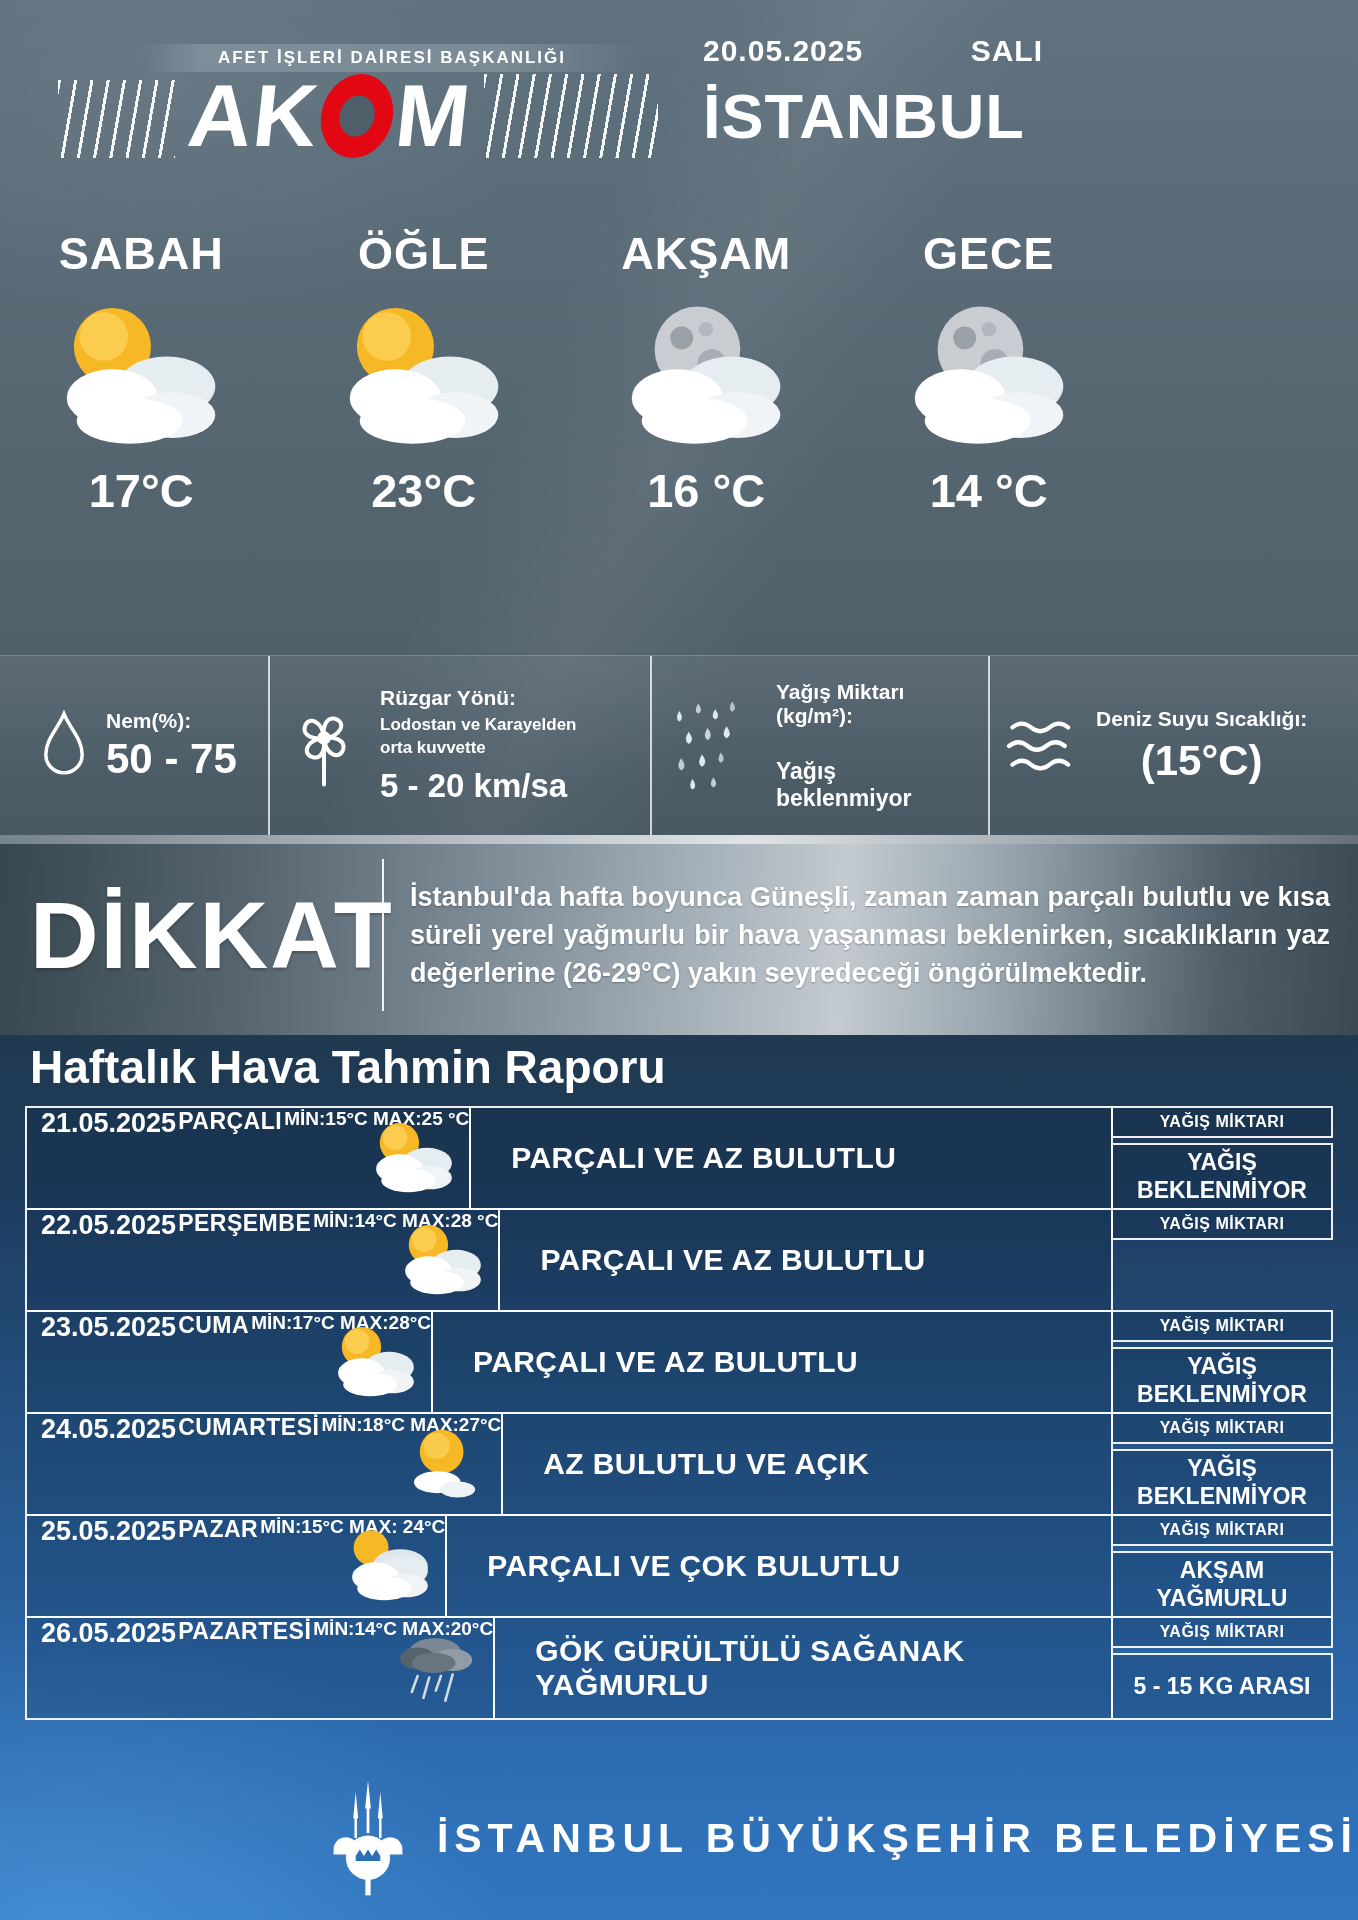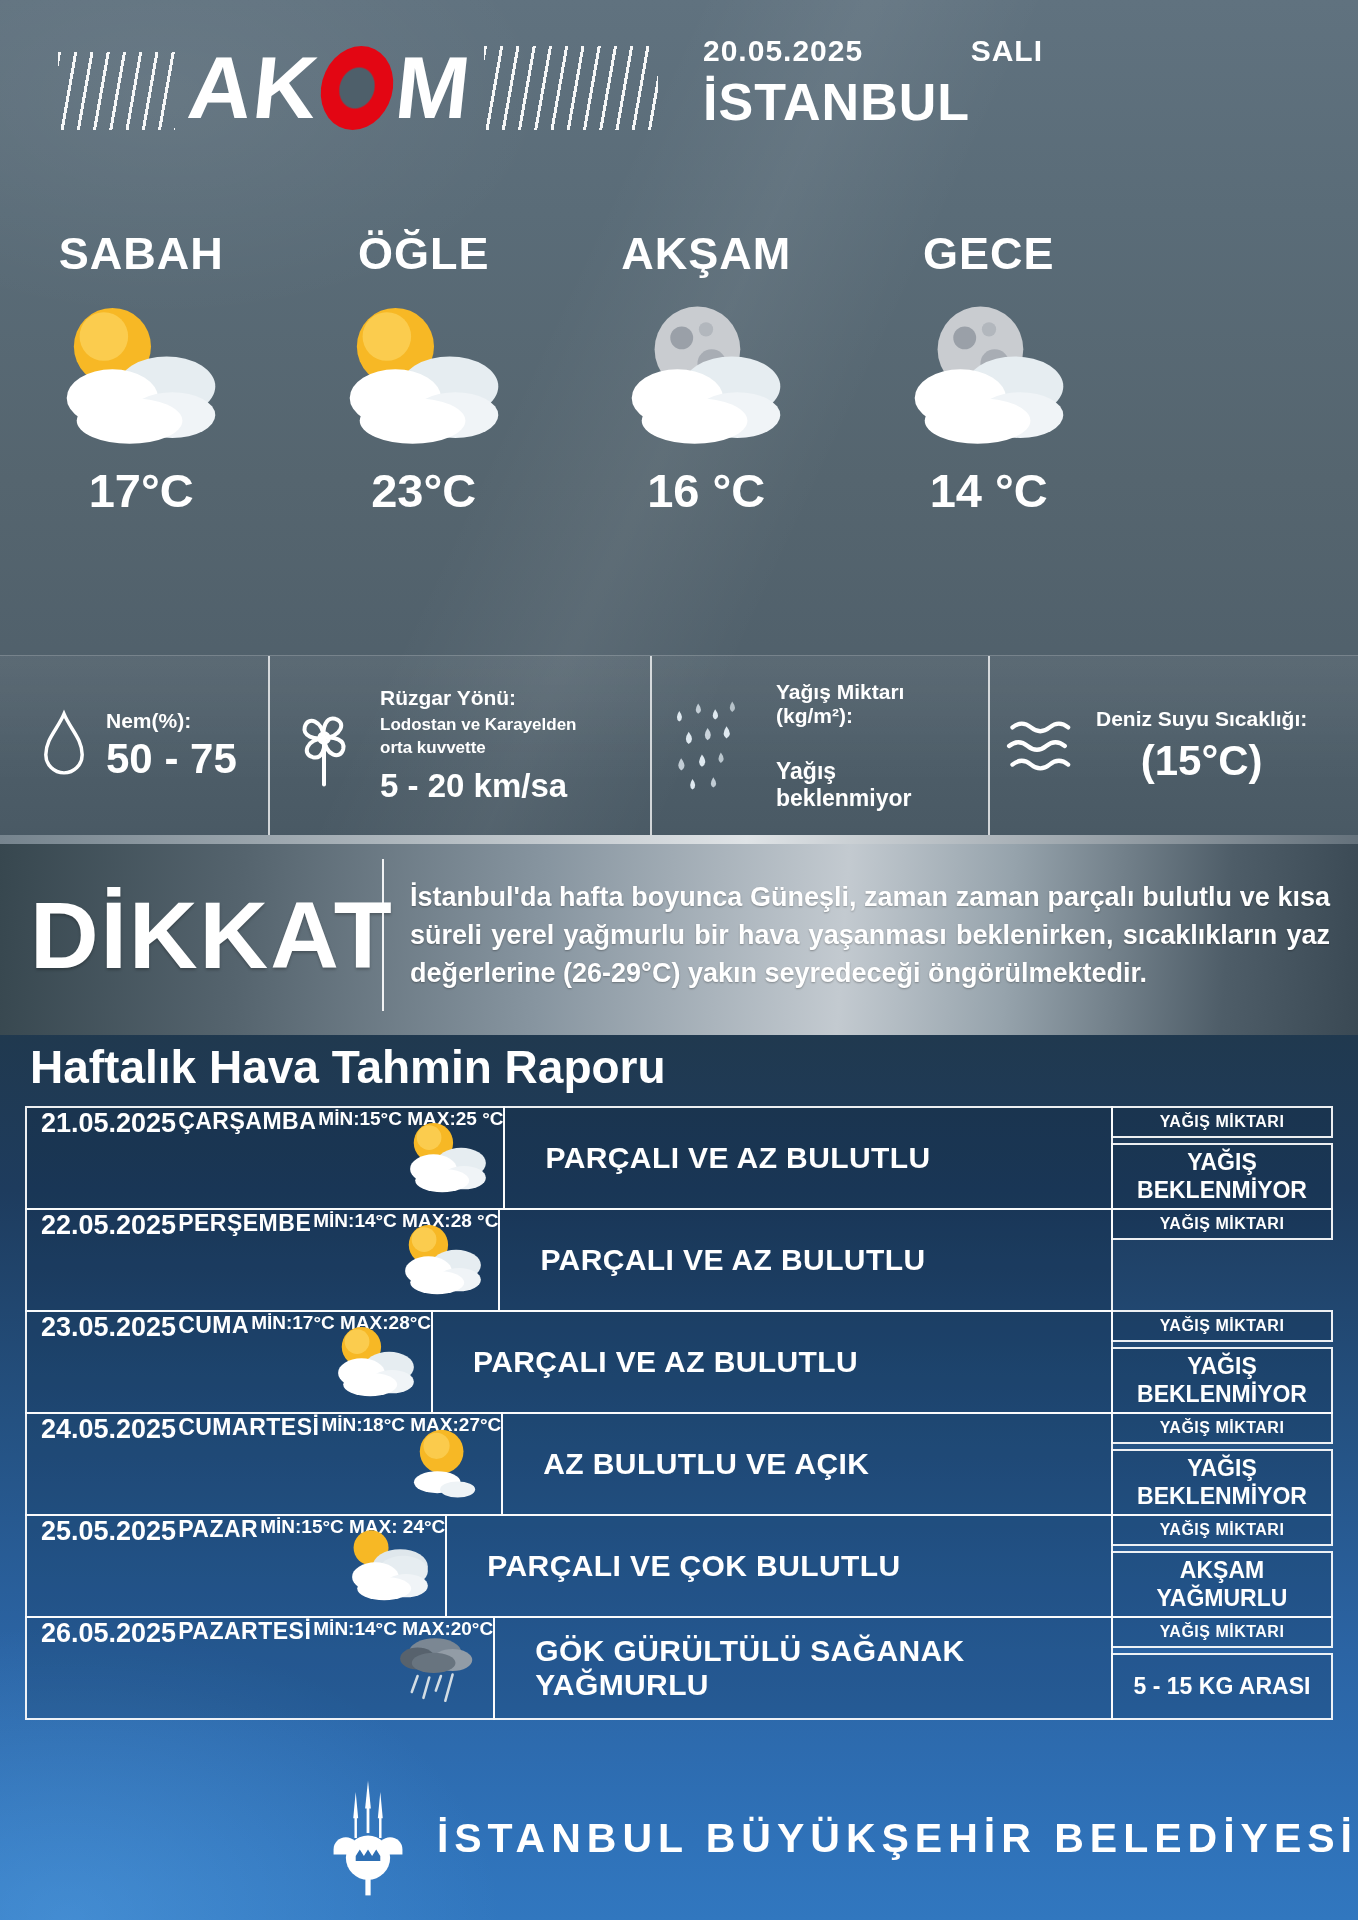--- a/index.html
+++ b/index.html
@@ -28,21 +28,21 @@
   .stripes{ height:78px; background:repeating-linear-gradient(100deg, rgba(255,255,255,.95) 0 3px, transparent 3px 16px); }
   .stripes.left{ width:128px; }
   .stripes.right{ width:190px; height:84px; }
   .akom-text{ font-size:88px; font-weight:900; line-height:.92; letter-spacing:1px; transform:skewX(-6deg);
     display:flex; align-items:center; }
   .akom-o{ display:inline-block; width:72px; height:84px; border-radius:50%; margin:0 3px;
     background:radial-gradient(ellipse at center, #4e5f6a 0 33%, #e30613 36% 100%); }
 
   .city-block{ position:absolute; left:703px; top:34px; width:340px; }
   .date-row{ display:flex; justify-content:space-between; font-size:30px; font-weight:700; letter-spacing:1px; }
-  .city-name{ font-size:52px; font-weight:800; letter-spacing:1px; margin-top:4px; white-space:nowrap; }
+  .city-name{ font-size:63px; font-weight:800; letter-spacing:1px; margin-top:12px; white-space:nowrap; }
 
   
   .forecast{ position:absolute; top:228px; left:0; width:1130px;
     display:grid; grid-template-columns:repeat(4,1fr); text-align:center; }
   .fcol .period{ font-size:45px; font-weight:800; letter-spacing:1px; }
   .icon-daily{ width:200px; height:165px; margin:14px auto 4px; }
   .icon-daily svg{ width:100%; height:100%; display:block; }
   .fcol .temp{ font-size:47px; font-weight:700; }
 
   
@@ -108,20 +108,21 @@
     justify-content:flex-end; gap:28px; }
   .ibb-logo svg{ width:82px; height:132px; display:block; }
   .footer-text{ font-size:41px; font-weight:800; letter-spacing:6px; white-space:nowrap; }
 </style>
 </head>
 <body>
 
 <div class="poster">
 
   <div class="akom-block">
+    <div class="agency-bar">AFET İŞLERİ DAİRESİ BAŞKANLIĞI</div>
     <div class="akom-row">
       <div class="stripes left"></div>
       <div class="akom-text">
           <span>AK</span>
           <span class="akom-o" title=""></span>
           <span>M</span>
         </div>
       <div class="stripes right"></div>
     </div>
   </div>
@@ -276,21 +277,21 @@
     <div class="dikkat-title">DİKKAT</div>
     <div class="dikkat-divider"></div>
     <div class="dikkat-text">İstanbul'da hafta boyunca Güneşli, zaman zaman parçalı bulutlu ve kısa süreli yerel yağmurlu bir hava yaşanması beklenirken, sıcaklıkların yaz değerlerine (26-29°C) yakın seyredeceği öngörülmektedir.</div>
   </div>
 
   <div class="weekly-title">Haftalık Hava Tahmin Raporu</div>
   <div class="weekly-table">
   <div class="wrow">
     <div class="wcell date">
       <div class="wdate">21.05.2025</div>
-      <div class="wday">ÇARŞAMBA</div>
+      <div class="wday">PARÇALI</div>
       <div class="wminmax">MİN:15°C MAX:25 °C</div>
       <div class="wicon">
             <svg viewBox="0 0 140 110">
               <circle cx="50" cy="34" r="27" fill="#f7b825"></circle>
               <circle cx="44" cy="27" r="17" fill="#fcd35c" opacity=".75"></circle>
               <ellipse cx="88" cy="62" rx="34" ry="21" fill="#e6edf1"></ellipse>
               <ellipse cx="50" cy="70" rx="32" ry="20" fill="#ffffff"></ellipse>
               <ellipse cx="92" cy="82" rx="30" ry="16" fill="#f0f4f7"></ellipse>
               <ellipse cx="62" cy="86" rx="37" ry="16" fill="#ffffff"></ellipse>
             </svg>

